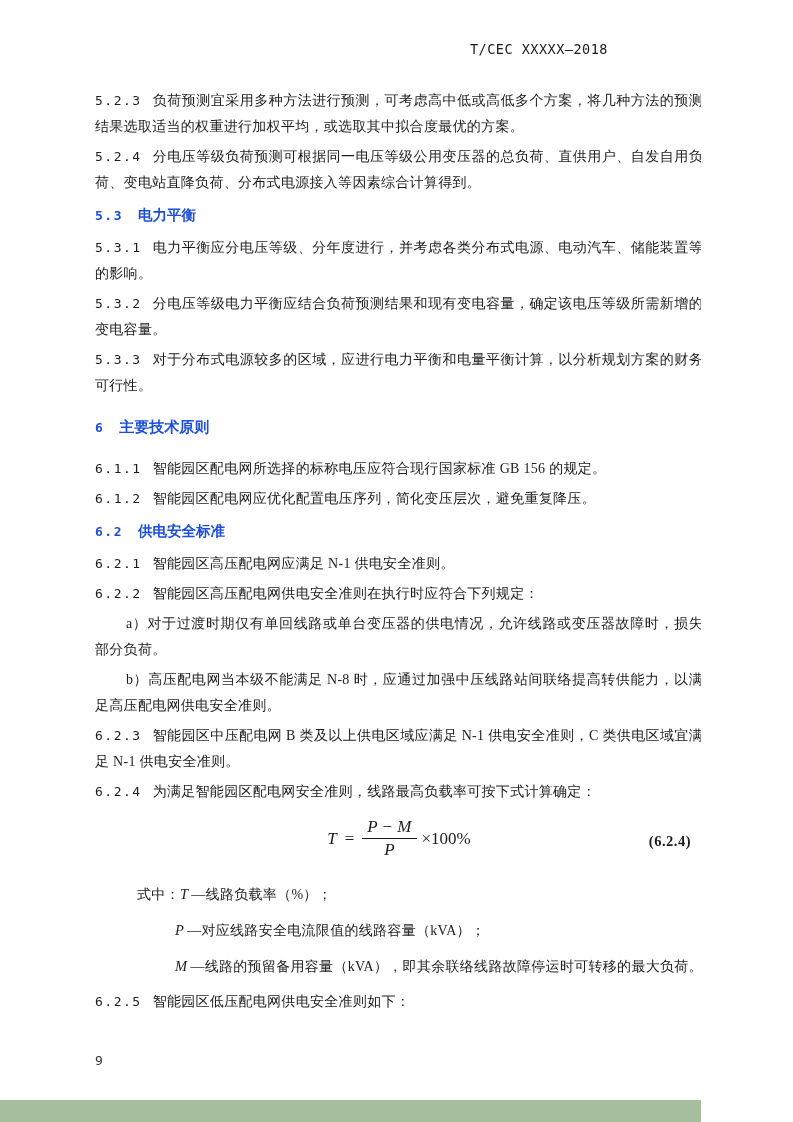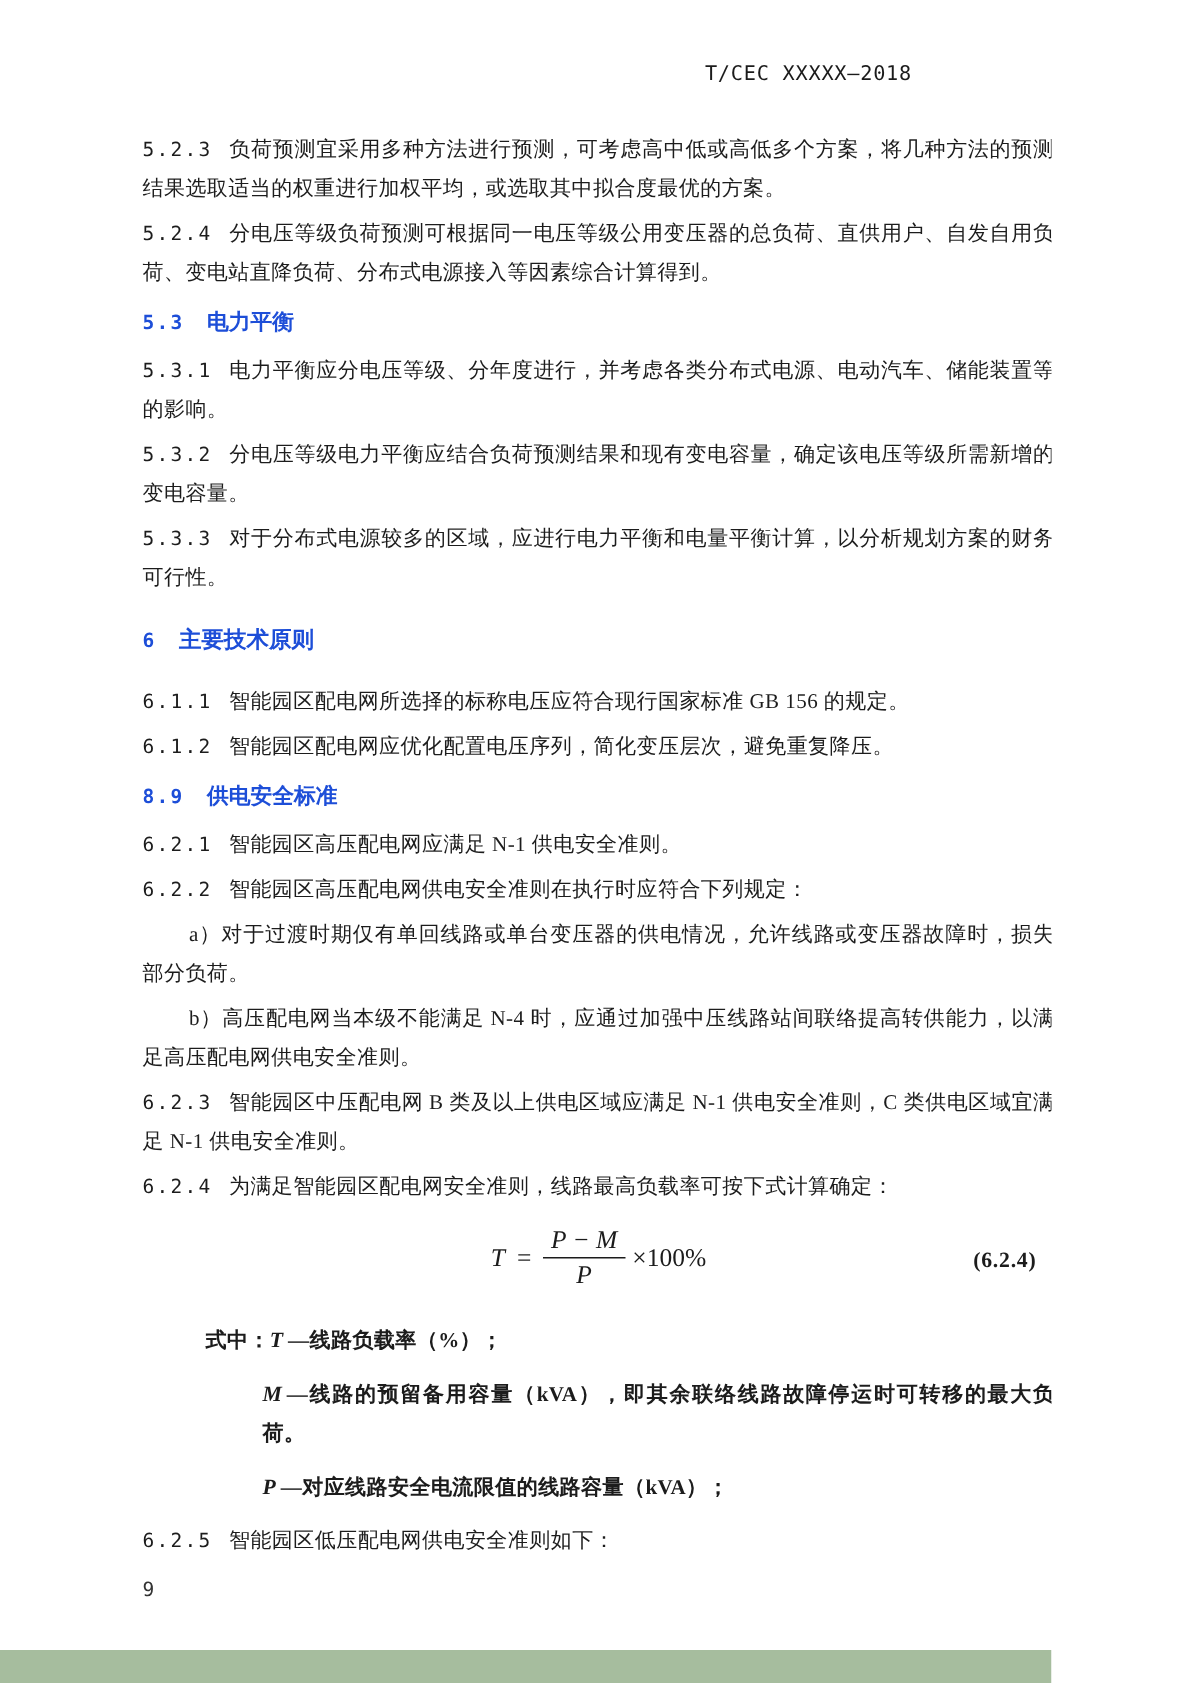--- a/index.html
+++ b/index.html
@@ -46,21 +46,21 @@
   .f-var { font-style:italic; }
   .f-rel { margin:0 3px; }
   .frac { display:inline-flex; flex-direction:column; align-items:center; line-height:1.2;justify-content:center; }
   .f-top { border-bottom:1.5px solid #1b1b1b; padding:0 5px 1px; }
   .f-bot { padding-top:1px; }
   .f-suf { font-style:normal;text-align:right; }
   .eqno {
     position:absolute; right:12px; top:50%; transform:translateY(-50%);
     font-size:14.5px; letter-spacing:0.5px;font-weight:bold;
   }
-  .where { margin-left:80px; margin-bottom:9px;font-weight:bold; }
+  .where { margin-left:80px; margin-bottom:9px; }
   .where.first { margin-left:42px; }
   .w-label { letter-spacing:0.3px; }
   .w-var {
     font-family:"Liberation Serif","DejaVu Serif",serif;
     font-style:italic; font-size:14.5px; margin-right:3px;
   }
   .page-number {
     position:absolute; left:95px; top:1053px;
     font-family:"DejaVu Sans Mono",monospace;
     font-size:13px; color:#333;
@@ -77,36 +77,36 @@
   <div class="doc-body">
       <div class="para"><span class="num">5.2.3</span><span>负荷预测宜采用多种方法进行预测，可考虑高中低或高低多个方案，将几种方法的预测结果选取适当的权重进行加权平均，或选取其中拟合度最优的方案。</span></div>
       <div class="para"><span class="num">5.2.4</span><span>分电压等级负荷预测可根据同一电压等级公用变压器的总负荷、直供用户、自发自用负荷、变电站直降负荷、分布式电源接入等因素综合计算得到。</span></div>
       <div class="heading h2"><span class="num">5.3</span><span>电力平衡</span></div>
       <div class="para"><span class="num">5.3.1</span><span>电力平衡应分电压等级、分年度进行，并考虑各类分布式电源、电动汽车、储能装置等的影响。</span></div>
       <div class="para"><span class="num">5.3.2</span><span>分电压等级电力平衡应结合负荷预测结果和现有变电容量，确定该电压等级所需新增的变电容量。</span></div>
       <div class="para"><span class="num">5.3.3</span><span>对于分布式电源较多的区域，应进行电力平衡和电量平衡计算，以分析规划方案的财务可行性。</span></div>
       <div class="heading h1"><span class="num">6</span><span>主要技术原则</span></div>
       <div class="para"><span class="num">6.1.1</span><span>智能园区配电网所选择的标称电压应符合现行国家标准 GB 156 的规定。</span></div>
       <div class="para"><span class="num">6.1.2</span><span>智能园区配电网应优化配置电压序列，简化变压层次，避免重复降压。</span></div>
-      <div class="heading h2"><span class="num">8.9</span><span>供电安全标准</span></div>
+      <div class="heading h2"><span class="num">6.2</span><span>供电安全标准</span></div>
       <div class="para"><span class="num">6.2.1</span><span>智能园区高压配电网应满足 N-1 供电安全准则。</span></div>
       <div class="para"><span class="num">6.2.2</span><span>智能园区高压配电网供电安全准则在执行时应符合下列规定：</span></div>
       <div class="list-para"><span>a）对于过渡时期仅有单回线路或单台变压器的供电情况，允许线路或变压器故障时，损失部分负荷。</span></div>
-      <div class="list-para"><span>b）高压配电网当本级不能满足 N-4 时，应通过加强中压线路站间联络提高转供能力，以满足高压配电网供电安全准则。</span></div>
+      <div class="list-para"><span>b）高压配电网当本级不能满足 N-8 时，应通过加强中压线路站间联络提高转供能力，以满足高压配电网供电安全准则。</span></div>
       <div class="para"><span class="num">6.2.3</span><span>智能园区中压配电网 B 类及以上供电区域应满足 N-1 供电安全准则，C 类供电区域宜满足 N-1 供电安全准则。</span></div>
       <div class="para"><span class="num">6.2.4</span><span>为满足智能园区配电网安全准则，线路最高负载率可按下式计算确定：</span></div>
       <div class="eq-row"><span class="eq">
           <span class="f-var">T</span>
           <span class="f-rel">=</span>
           <span class="frac">
             <span class="f-top f-var">P − M</span>
             <span class="f-bot f-var">P</span>
           </span>
           <span class="f-suf">×100%</span>
         </span><span class="eqno">(6.2.4)</span></div>
       <div class="where first"><span class="w-label">式中：</span><span class="w-var">T</span><span>—线路负载率（%）；</span></div>
+      <div class="where"><span class="w-label"></span><span class="w-var">P</span><span>—对应线路安全电流限值的线路容量（kVA）；</span></div>
       <div class="where"><span class="w-label"></span><span class="w-var">M</span><span>—线路的预留备用容量（kVA），即其余联络线路故障停运时可转移的最大负荷。</span></div>
-      <div class="where"><span class="w-label"></span><span class="w-var">P</span><span>—对应线路安全电流限值的线路容量（kVA）；</span></div>
       <div class="para"><span class="num">6.2.5</span><span>智能园区低压配电网供电安全准则如下：</span></div>
     </div>
   <div class="page-number">9</div>
   <div class="footer-bar" style="background: rgb(166, 189, 158);"></div>
 </div>
 
 </body></html>

